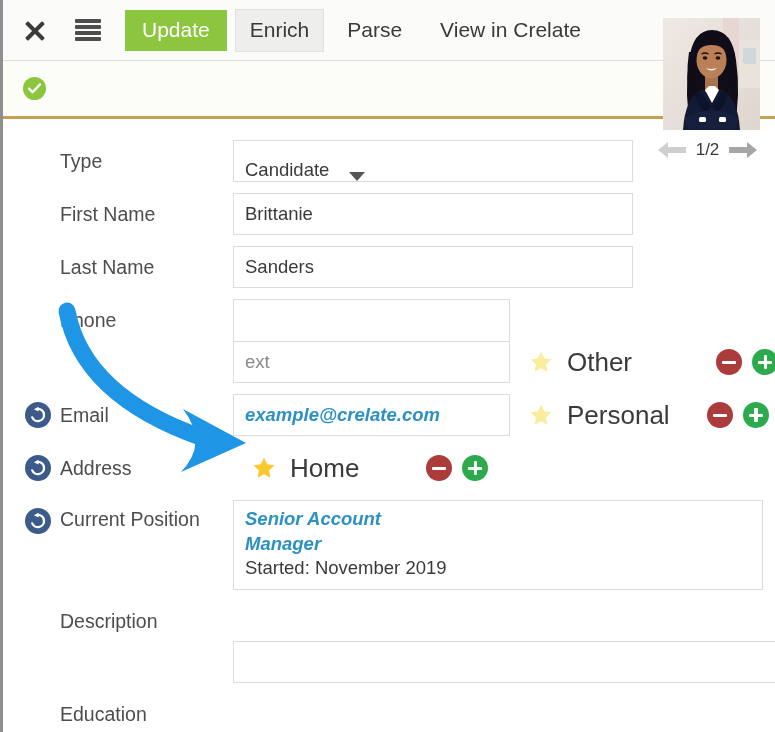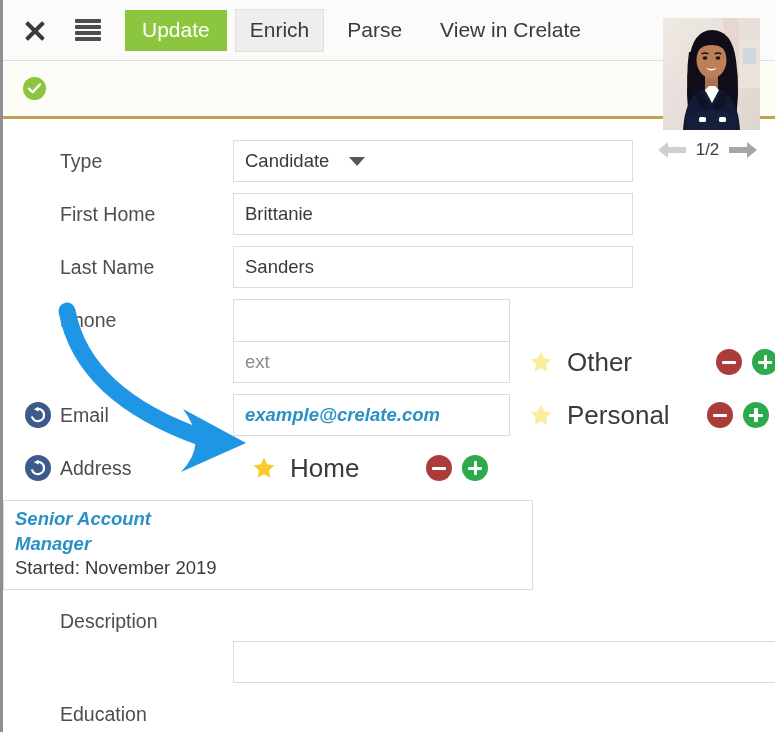--- a/index.html
+++ b/index.html
@@ -171,21 +171,21 @@
   .enriched {
     color: #2b90c4;
     font-style: italic;
     font-weight: bold;
   }
 
   .select-box {
     border: 1px solid #dcdcdc;
     background: #ffffff;
     width: 400px; height: 42px;
-    display: flex; align-items: center;
+    display: flex; align-items: flex-end;
     padding: 0 11px;
     font-size: 18.5px; color: #3a3a3a;
     cursor: pointer;
   }
   .caret {
     margin-left: 20px;
     width: 0; height: 0;
     border-left: 8px solid transparent;
     border-right: 8px solid transparent;
     border-top: 9px solid #565656;
@@ -305,21 +305,21 @@
       <div class="input-cell">
         <div class="select-box">
           <span>Candidate</span>
           <span class="caret"></span>
         </div>
       </div>
     </div>
 
     <div class="row">
       <div class="label-cell">
-        <span class="field-label label-indent">First Home</span>
+        <span class="field-label label-indent">First Name</span>
       </div>
       <div class="input-cell">
         <div class="txt w-wide">
           <span>Brittanie</span>
         </div>
       </div>
     </div>
 
     <div class="row">
       <div class="label-cell">
@@ -417,20 +417,29 @@
           <span class="bar-h"></span>
         </div>
         <div class="circ plus">
           <span class="bar-h"></span>
             <span class="bar-v"></span>
         </div>
       </div>
     </div>
 
     <div class="row">
+      <div class="label-cell tall">
+        <div class="revert-icon">
+          <svg width="18" height="18" viewBox="0 0 20 20">
+            <path d="M10 3.2 A6.8 6.8 0 1 1 3.6 12.6" stroke="#ffffff" stroke-width="2.6" fill="none" stroke-linecap="round"></path>
+            <path d="M10.6 0.9 L10.6 6.2 L5.4 3.6 Z" fill="#ffffff"></path>
+          </svg>
+        </div>
+        <span class="field-label">Current Position</span>
+      </div>
       <div class="input-cell">
         <div class="multiline">
           <div class="pos">Senior Account Manager</div>
           <div>Started: November 2019</div>
         </div>
       </div>
     </div>
 
     <div class="row">
       <div class="label-cell">

